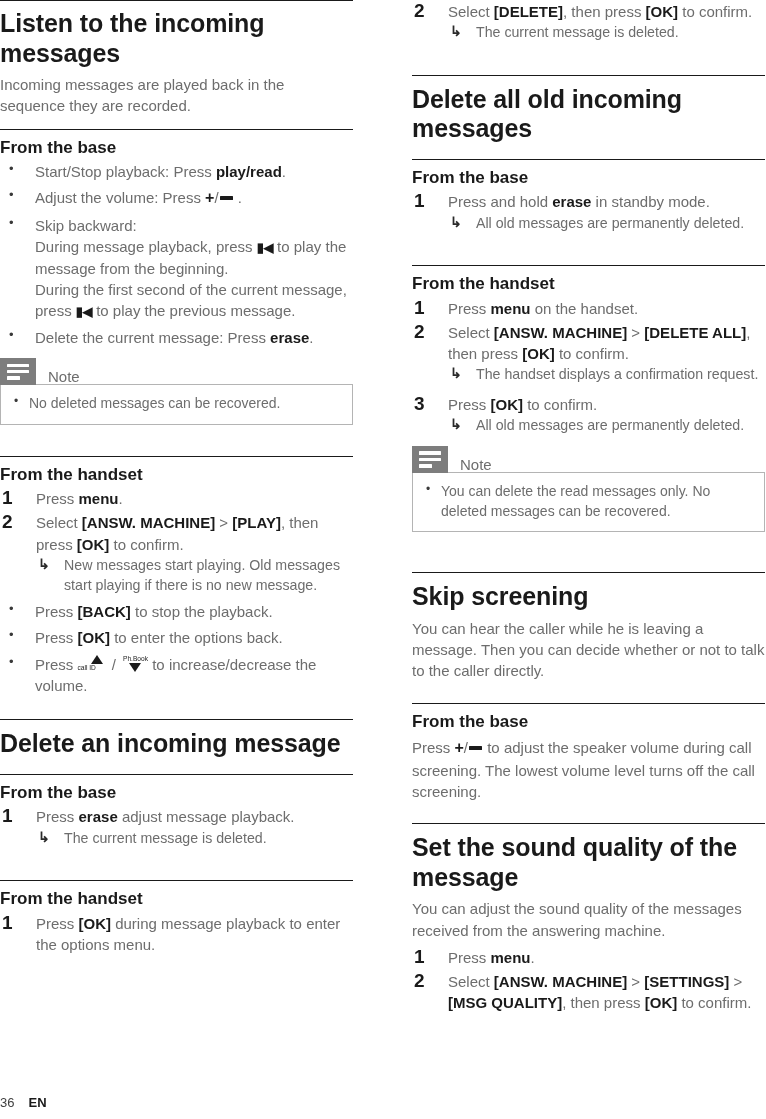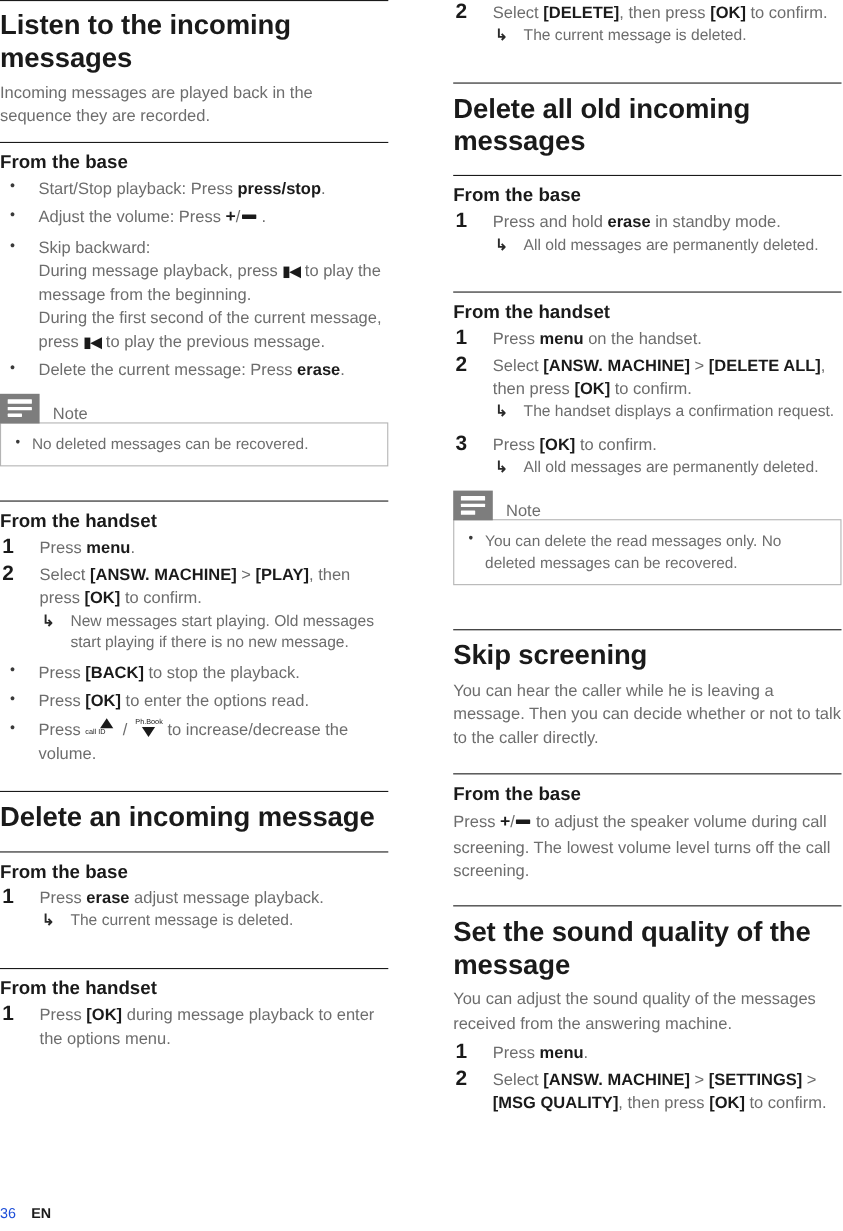--- a/index.html
+++ b/index.html
@@ -276,21 +276,21 @@
 
   
   .footer {
     position: absolute;
     left: 0;
     bottom: 9px;
     width: 766px;
     font-size: 13px;
   }
   .footer .pagenum {
-    color: #1d4ed8;
+    color: #404040;
     margin-right: 14px;
   }
   .footer .lang {
     color: #1a1a1a;
     font-weight: bold;
   }
   .spacer-sm { height: 9px; }
   .spacer-md { height: 17px; }
   .spacer-lg { height: 26px; }
 </style>
@@ -303,21 +303,21 @@
     <div class="col left">
 
       <h1 class="h1 first">Listen to the incoming messages</h1>
 
       <p class="para">Incoming messages are played back in the sequence they are recorded.</p>
 
       <h2 class="h2">From the base</h2>
 
       <ul class="bullets">
         <li>
-          <span>Start/Stop playback: Press </span><b>press/stop</b><span>.</span>
+          <span>Start/Stop playback: Press </span><b>play/read</b><span>.</span>
         </li>
         <li>
           <span>Adjust the volume: Press </span><span class="key-plus">+</span><span>/</span><span class="key-minus"></span><span> .</span>
         </li>
         <li>
           <span>Skip backward:</span><br>
           <span>During message playback, press </span><span class="key-prev">▮◀</span><span> to play the message from the beginning.</span><br>
           <span>During the first second of the current message, press </span><span class="key-prev">▮◀</span><span> to play the previous message.</span>
         </li>
         <li>
@@ -355,21 +355,21 @@
           <span>Select </span><b>[ANSW. MACHINE]</b><span> &gt; </span><b>[PLAY]</b><span>, then press </span><b>[OK]</b><span> to confirm.</span>
           <div class="result">New messages start playing. Old messages start playing if there is no new message.</div>
         </li>
       </ol>
 
       <ul class="bullets">
         <li>
           <span>Press </span><b>[BACK]</b><span> to stop the playback.</span>
         </li>
         <li>
-          <span>Press </span><b>[OK]</b><span> to enter the options read.</span>
+          <span>Press </span><b>[OK]</b><span> to enter the options back.</span>
         </li>
         <li>
           <span>Press </span><span class="key-up"><span class="tri"></span><span class="lbl">call ID</span></span><span> / </span><span class="key-down"><span class="lbl">Ph.Book</span><span class="tri"></span></span><span> to increase/decrease the volume.</span>
         </li>
       </ul>
 
       <div class="spacer-md"></div>
 
       <h1 class="h1">Delete an incoming message</h1>
 

